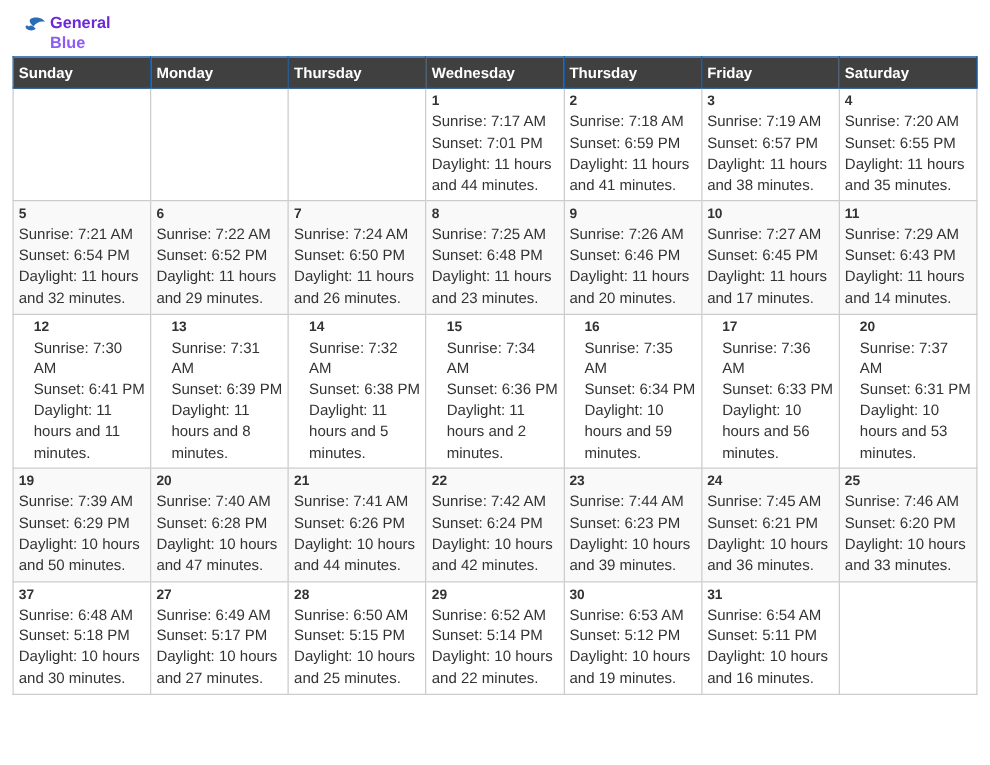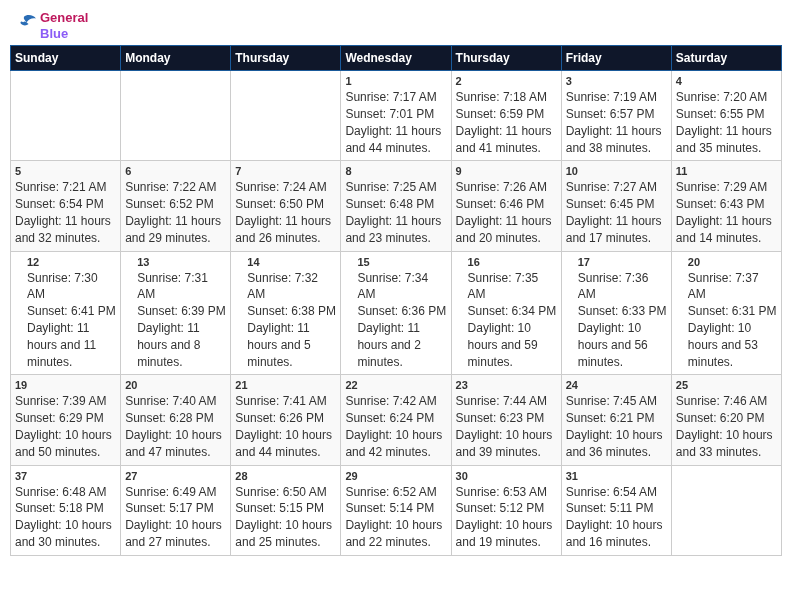--- a/index.html
+++ b/index.html
@@ -21,21 +21,21 @@
       align-items: center;
       gap: 2px;
     }
     .logo-text {
       font-size: 13px;
       font-weight: bold;
       color: #333;
       line-height: 1.2;
     }
     .logo-text span {
-      color: #be185d;
+      color: #6d28d9;
     }
     .logo-bird {
       width: 28px;
       height: 22px;
     }
     .title-section {
       text-align: right;
     }
     .month-title {
       font-size: 32px;
@@ -45,21 +45,21 @@
     .subtitle {
       font-size: 14px;
       color: #555;
     }
     .calendar {
       width: 100%;
       border-collapse: collapse;
       border: 1px solid #ccc;
     }
     .calendar th {
-      background-color: #0f172a;
+      background-color: #404040;
       color: white;
       font-size: 12px;
       font-weight: bold;
       padding: 5px 4px;
       text-align: left;
       border: 1px solid #1a5a9a;
     }
     .calendar td {
       vertical-align: top;
       font-size: 10px;

